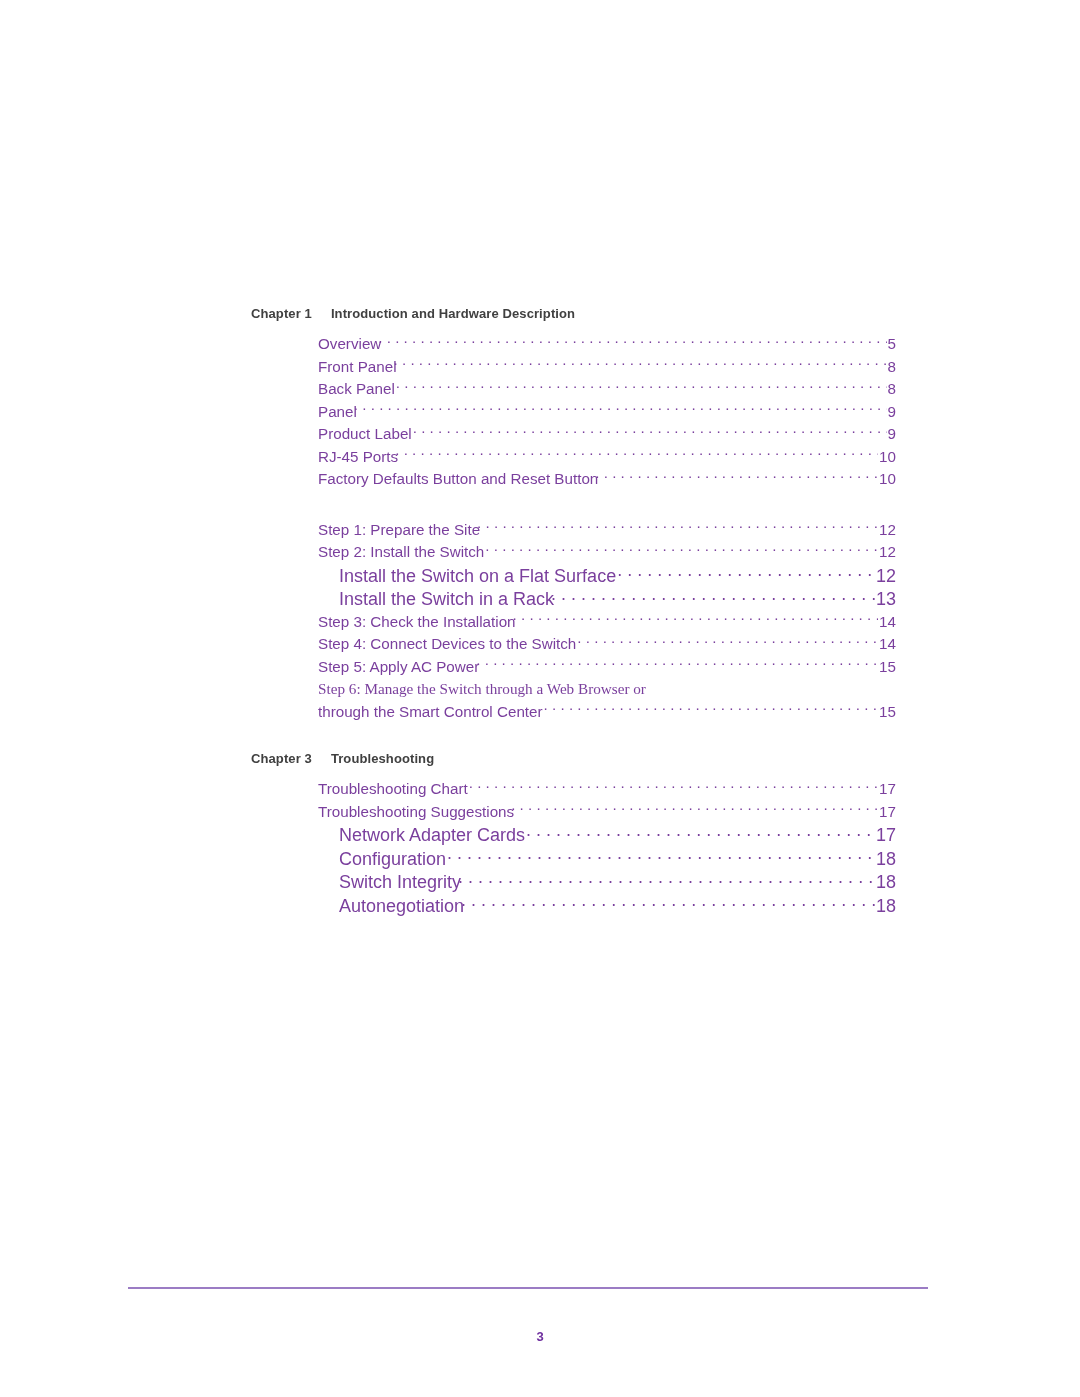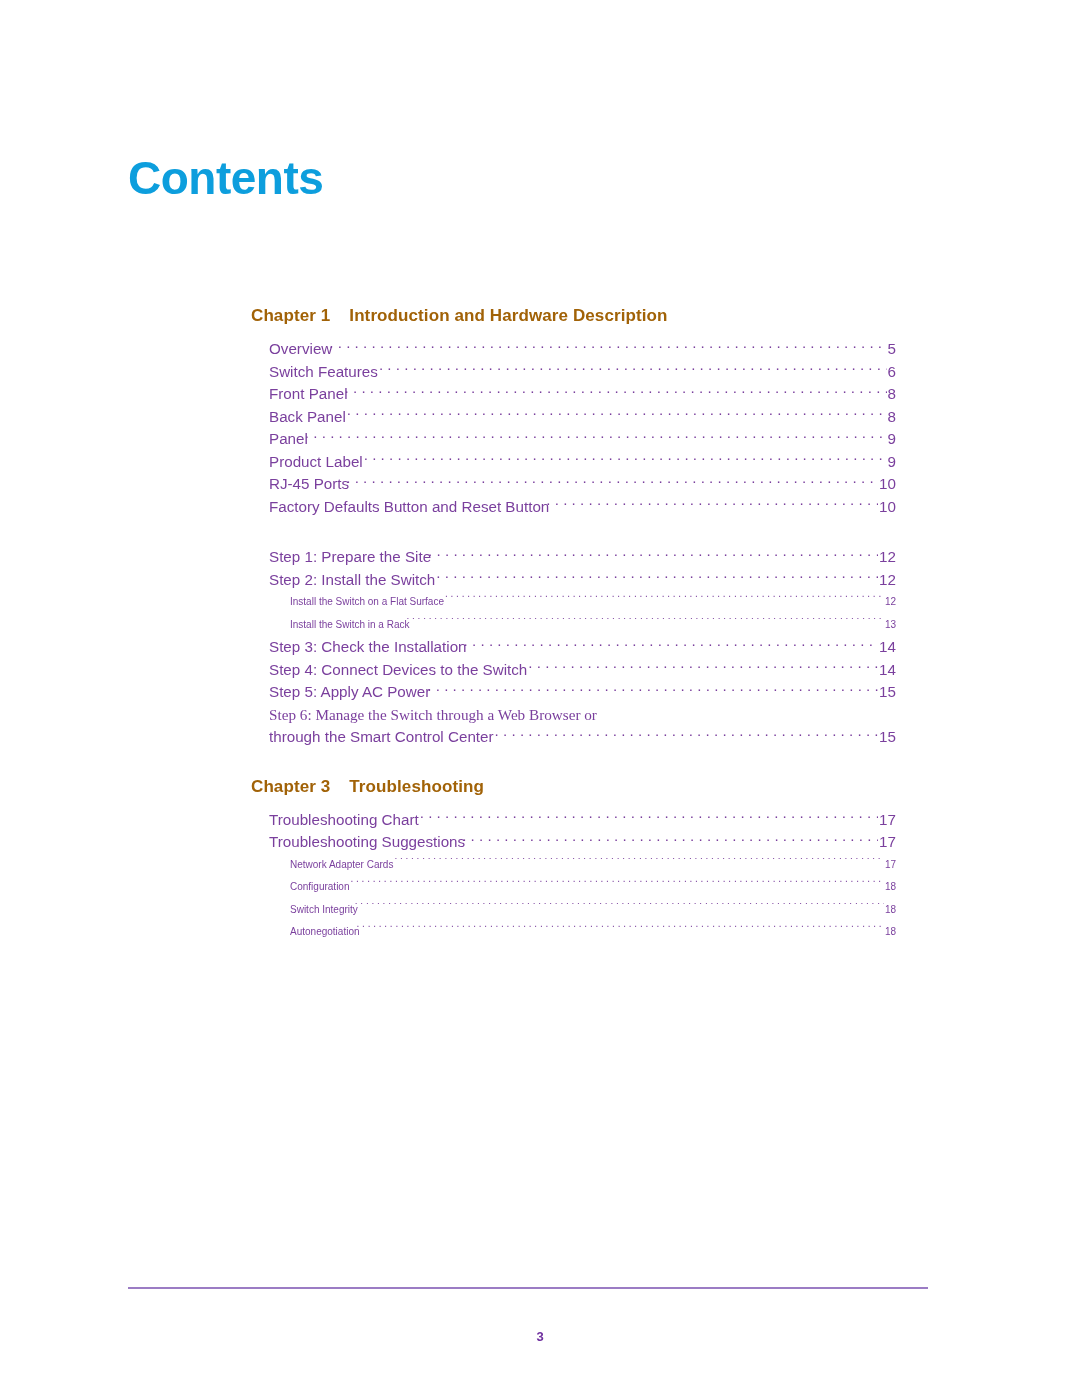--- a/index.html
+++ b/index.html
@@ -35,52 +35,52 @@
 
   
   .toc {
     position: absolute;
     left: 251px;
     top: 306px;
     width: 645px;
   }
 
   .chapter-heading {
-    font-size: 17px;
+    font-size: 13px;
     font-weight: bold;
-    color: #a16207;
+    color: #404040;
     letter-spacing: 0.1px;
     white-space: nowrap;
   }
   .chapter-heading .ch-num {
     display: inline;
   }
   .chapter-heading .ch-title {
     display: inline;
     margin-left: 19px;
   }
 
   .entries {
-    margin-left: 18px;
+    margin-left: 67px;
     margin-top: 12px;
     margin-bottom: 28px;
   }
 
   
   .entry {
     display: flex;
     align-items: baseline;
     color: #7a3f9d;
     font-size: 15.2px;
     line-height: 22.5px;
     white-space: nowrap;
   }
   .entry.level2 {
     padding-left: 21px;
-    font-size: 10px;
+    font-size: 18px;
     line-height: 22.5px;
   }
 
   .entry .label {
     flex: 0 0 auto;
   }
   .entry .leader {
     flex: 1 1 auto;
     overflow: hidden;
     height: 1em;
@@ -133,34 +133,28 @@
     font-size: 13px;
     font-weight: bold;
     color: #6f2f9f;
   }
 </style>
 </head>
 <body>
 
 <div class="page">
 
-  <div class="doc-title">Contents</div>
 
   <div class="toc" id="toc-root">
       <div class="chapter-heading"><span class="ch-num">Chapter 1</span><span class="ch-title">Introduction and Hardware Description</span></div>
       <div class="entries">
         <div class="entry tight">
           <span class="label">Overview</span>
           <span class="leader"></span>
           <span class="pagenum">5</span>
-        </div>
-        <div class="entry">
-          <span class="label">Switch Features</span>
-          <span class="leader"></span>
-          <span class="pagenum">6</span>
         </div>
         <div class="entry tight">
           <span class="label">Front Panel</span>
           <span class="leader"></span>
           <span class="pagenum">8</span>
         </div>
         <div class="entry">
           <span class="label">Back Panel</span>
           <span class="leader"></span>
           <span class="pagenum">8</span>

